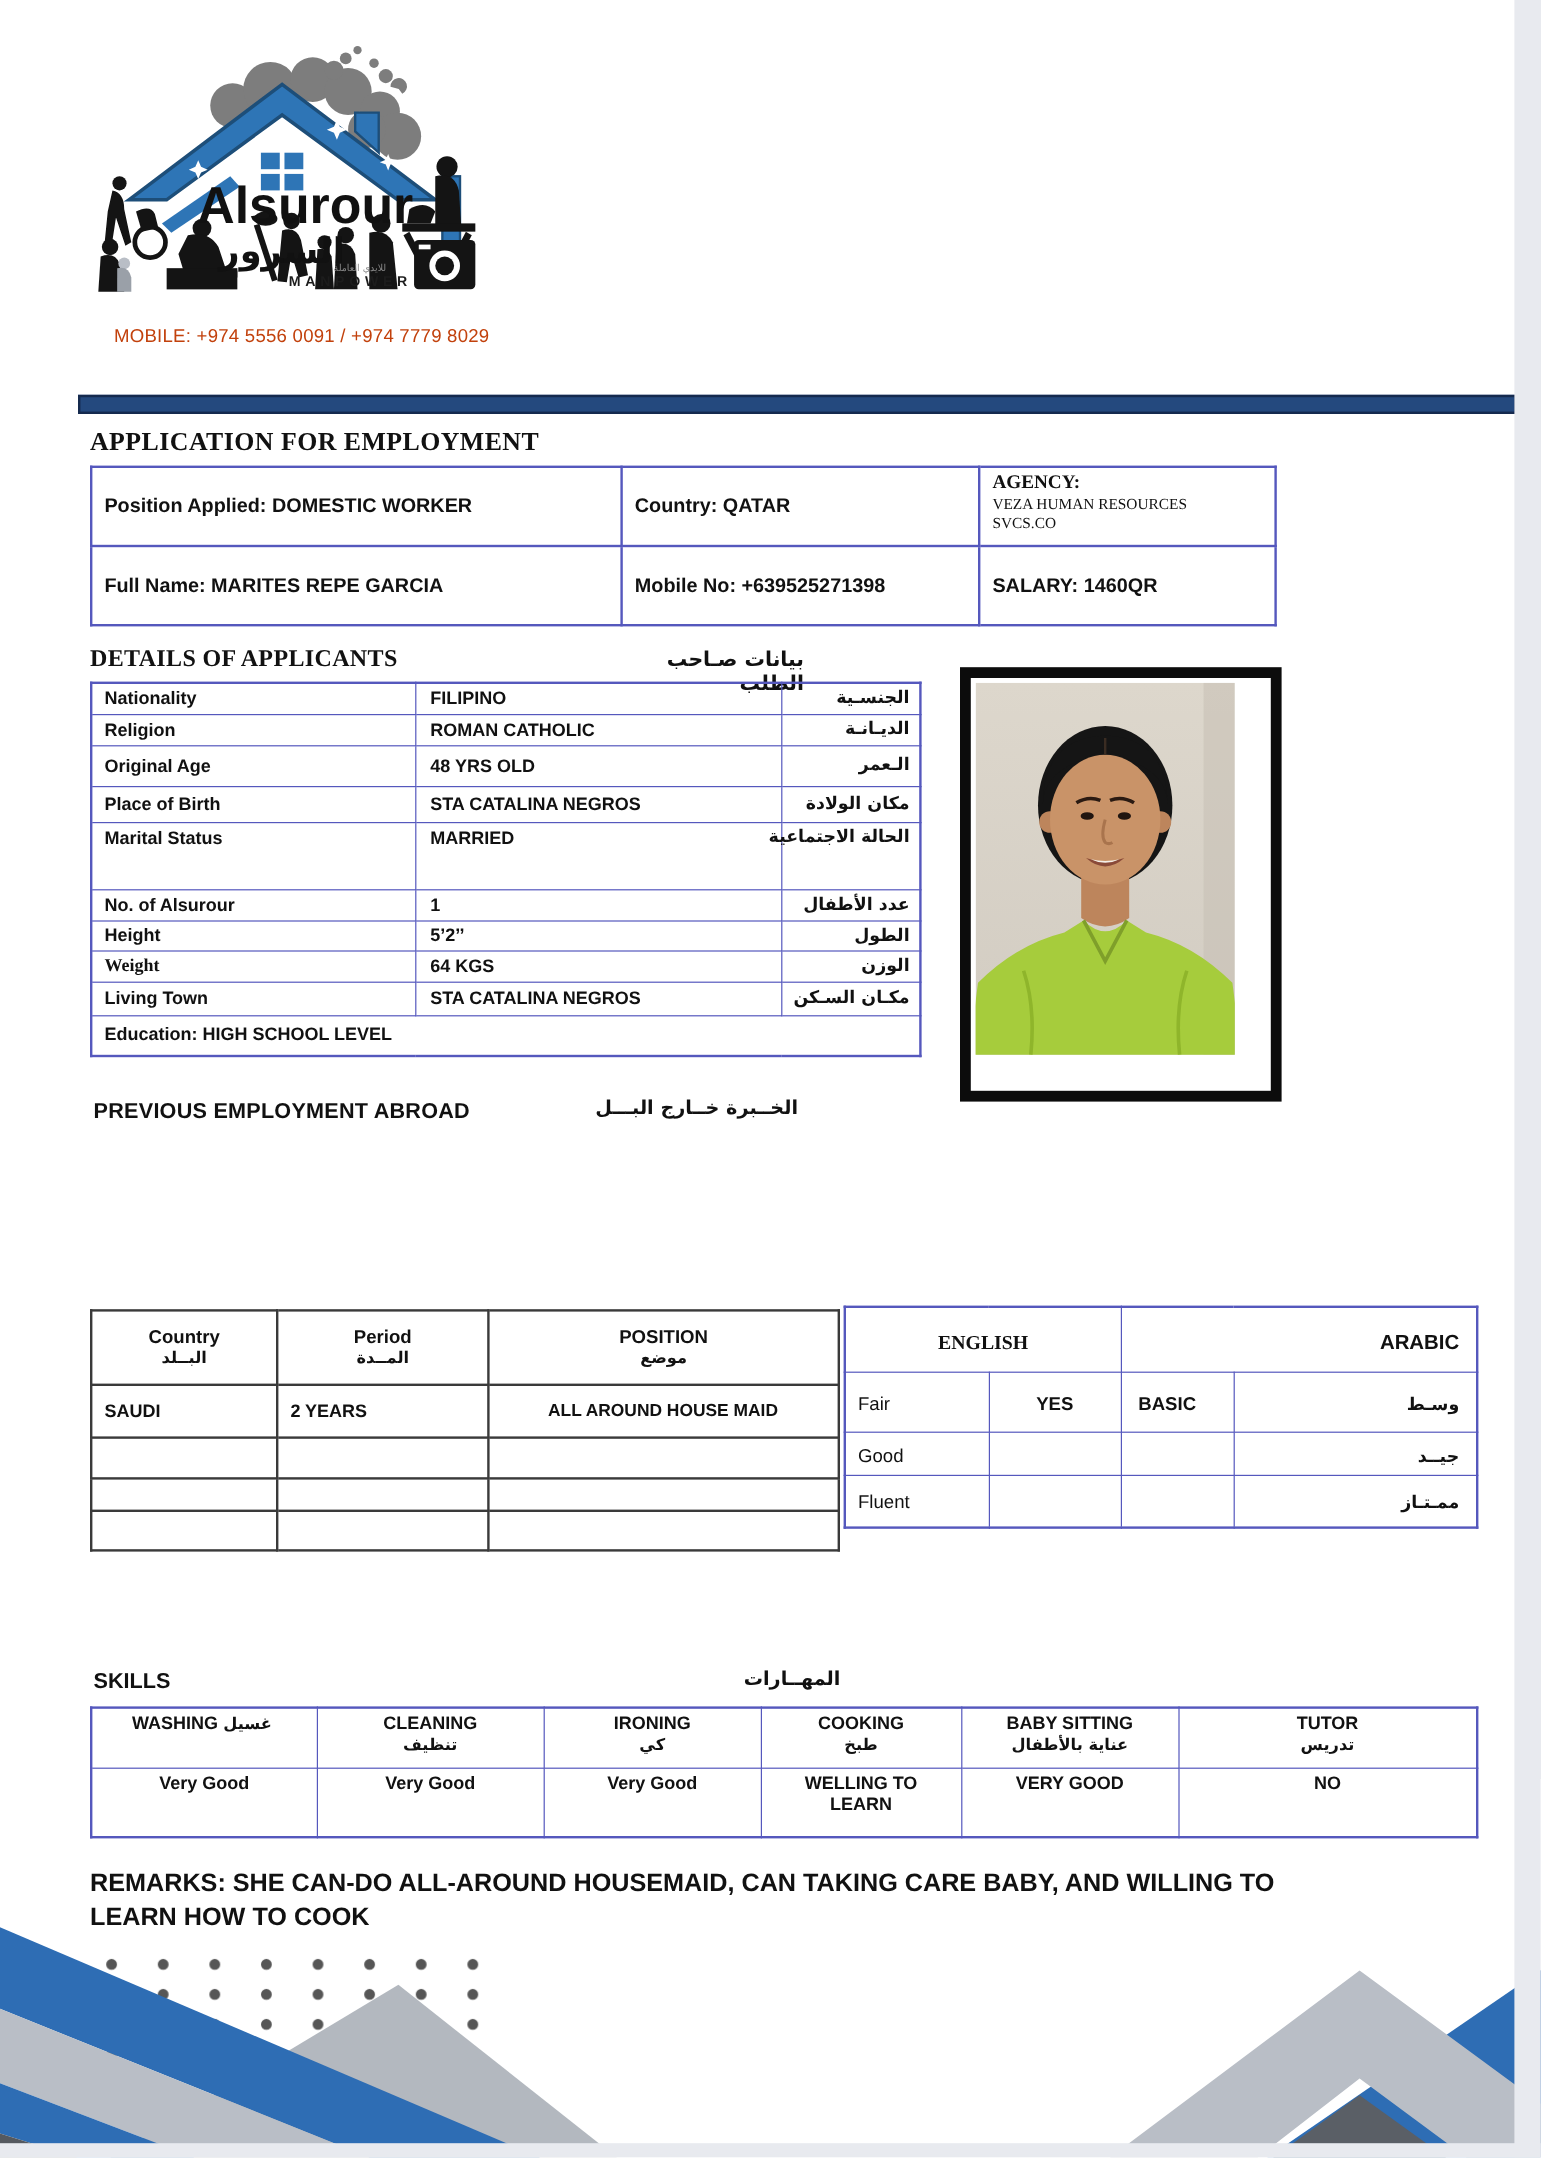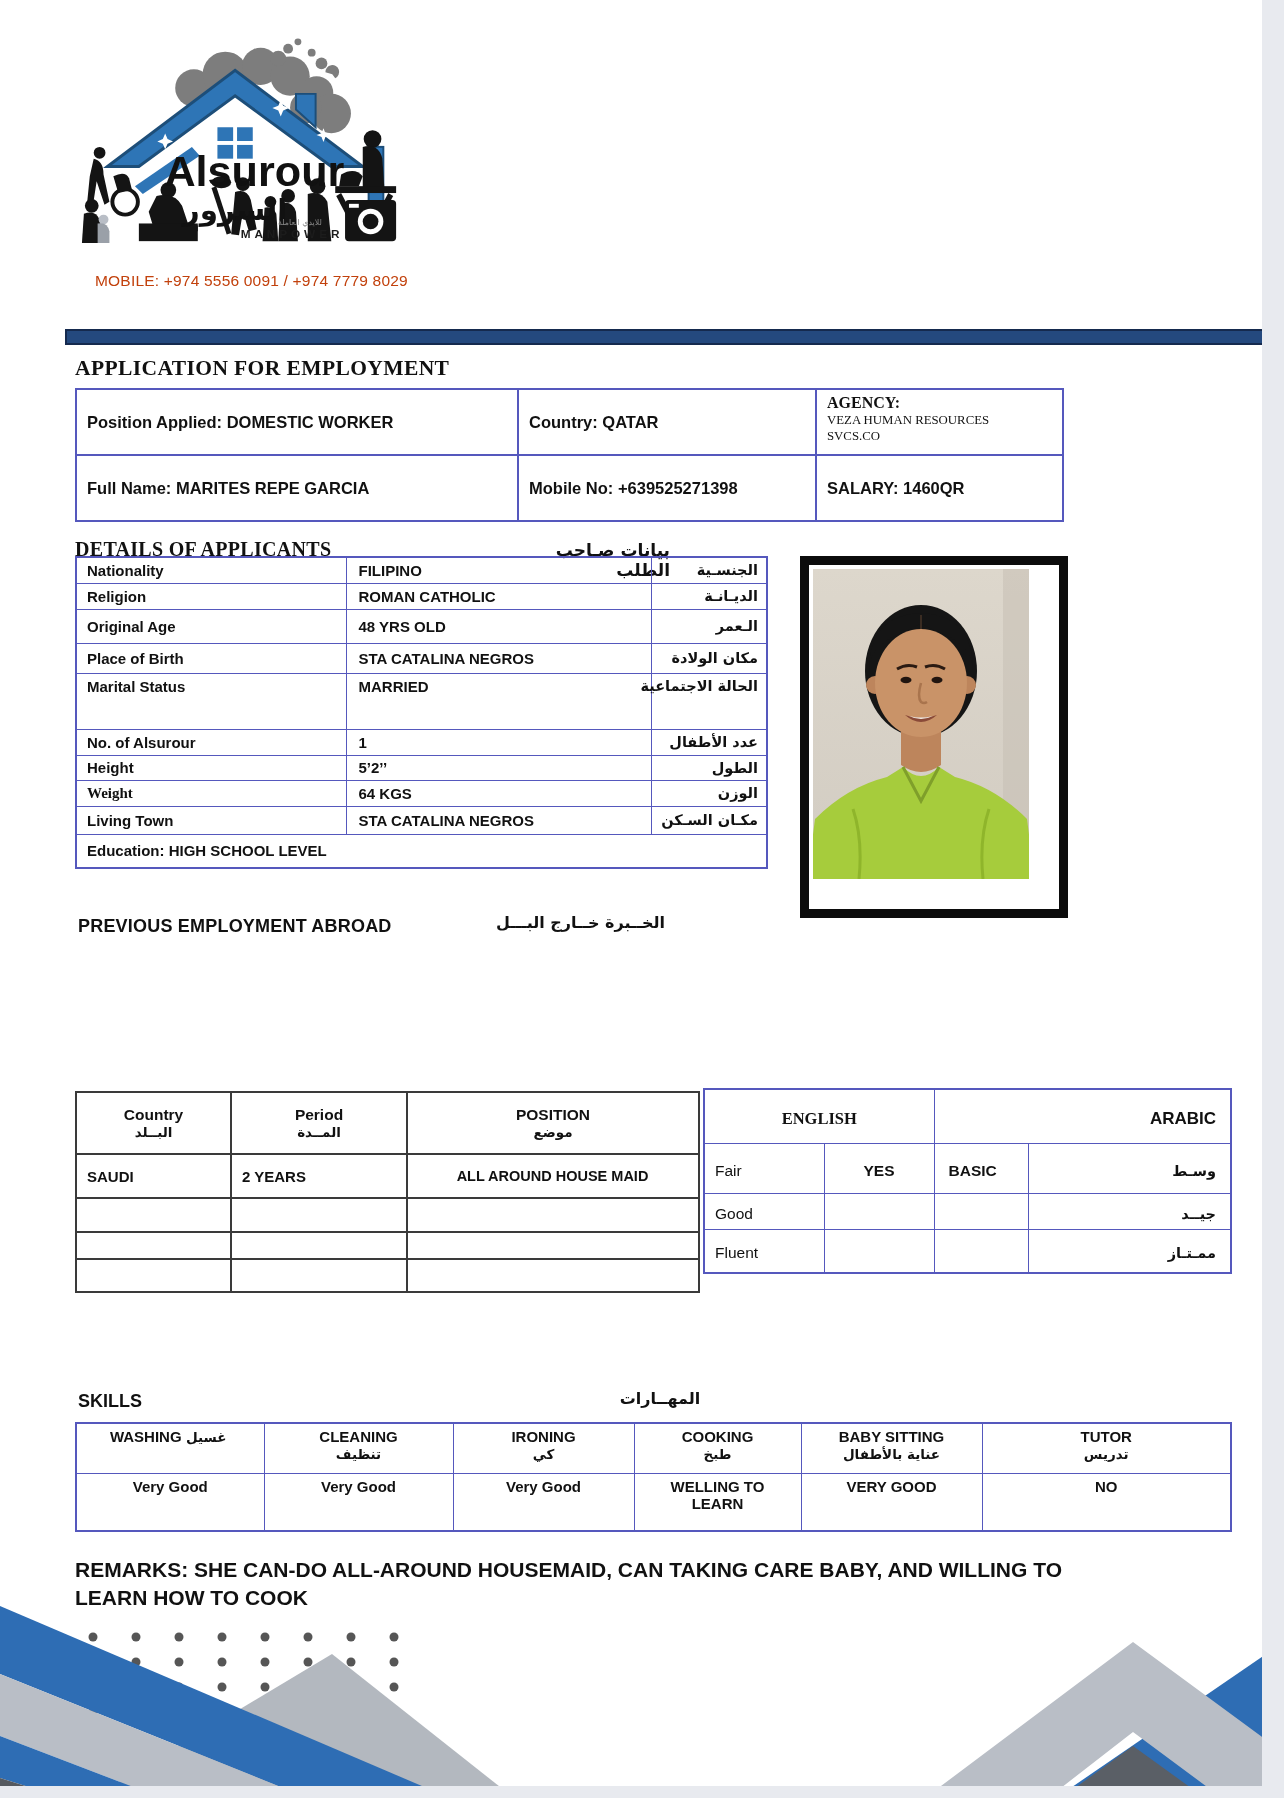--- a/index.html
+++ b/index.html
@@ -30,21 +30,21 @@
   td,th{overflow:visible;}
 
   
   .app-table{left:75px;top:388px;width:987px;border:2px solid #33344d;}
   .app-table td{border:2px solid #5558bd;font-size:16.5px;font-weight:bold;vertical-align:middle;padding:2px 8px 2px 10px;margin-top:16px;}
   .app-table td.agency{vertical-align:top;font-weight:bold;}
   .agency-label{font-family:"Liberation Serif",serif;font-size:16px;font-weight:bold;display:block;margin-top:2px;}
   .agency-line{font-family:"Liberation Serif",serif;font-size:12.8px;font-weight:normal;display:block;line-height:16px;}
 
   
-  .details-table{left:75px;top:556px;width:691px;border:2px solid #5558bd;}
+  .details-table{left:75px;top:568px;width:691px;border:2px solid #5558bd;}
   .details-table td{border:1.6px solid #5558bd;font-size:15px;font-weight:bold;vertical-align:middle;}
   .details-table td.lbl{padding-left:10px;}
   .details-table td.val{padding-left:12px;}
   .details-table td.arc{direction:rtl;text-align:right;padding-right:8px;white-space:nowrap;font-size:14.5px;}
   .details-table tr.tall td{vertical-align:top;padding-top:4px;}
   .edu-cell{padding-left:10px;font-size:15.5px;}
   .serif-lbl{font-family:"Liberation Serif",serif;font-size:15.5px;}
 
   
   .emp-table{left:75px;top:1091px;width:623px;border:2.5px solid #3a3a3a;}

